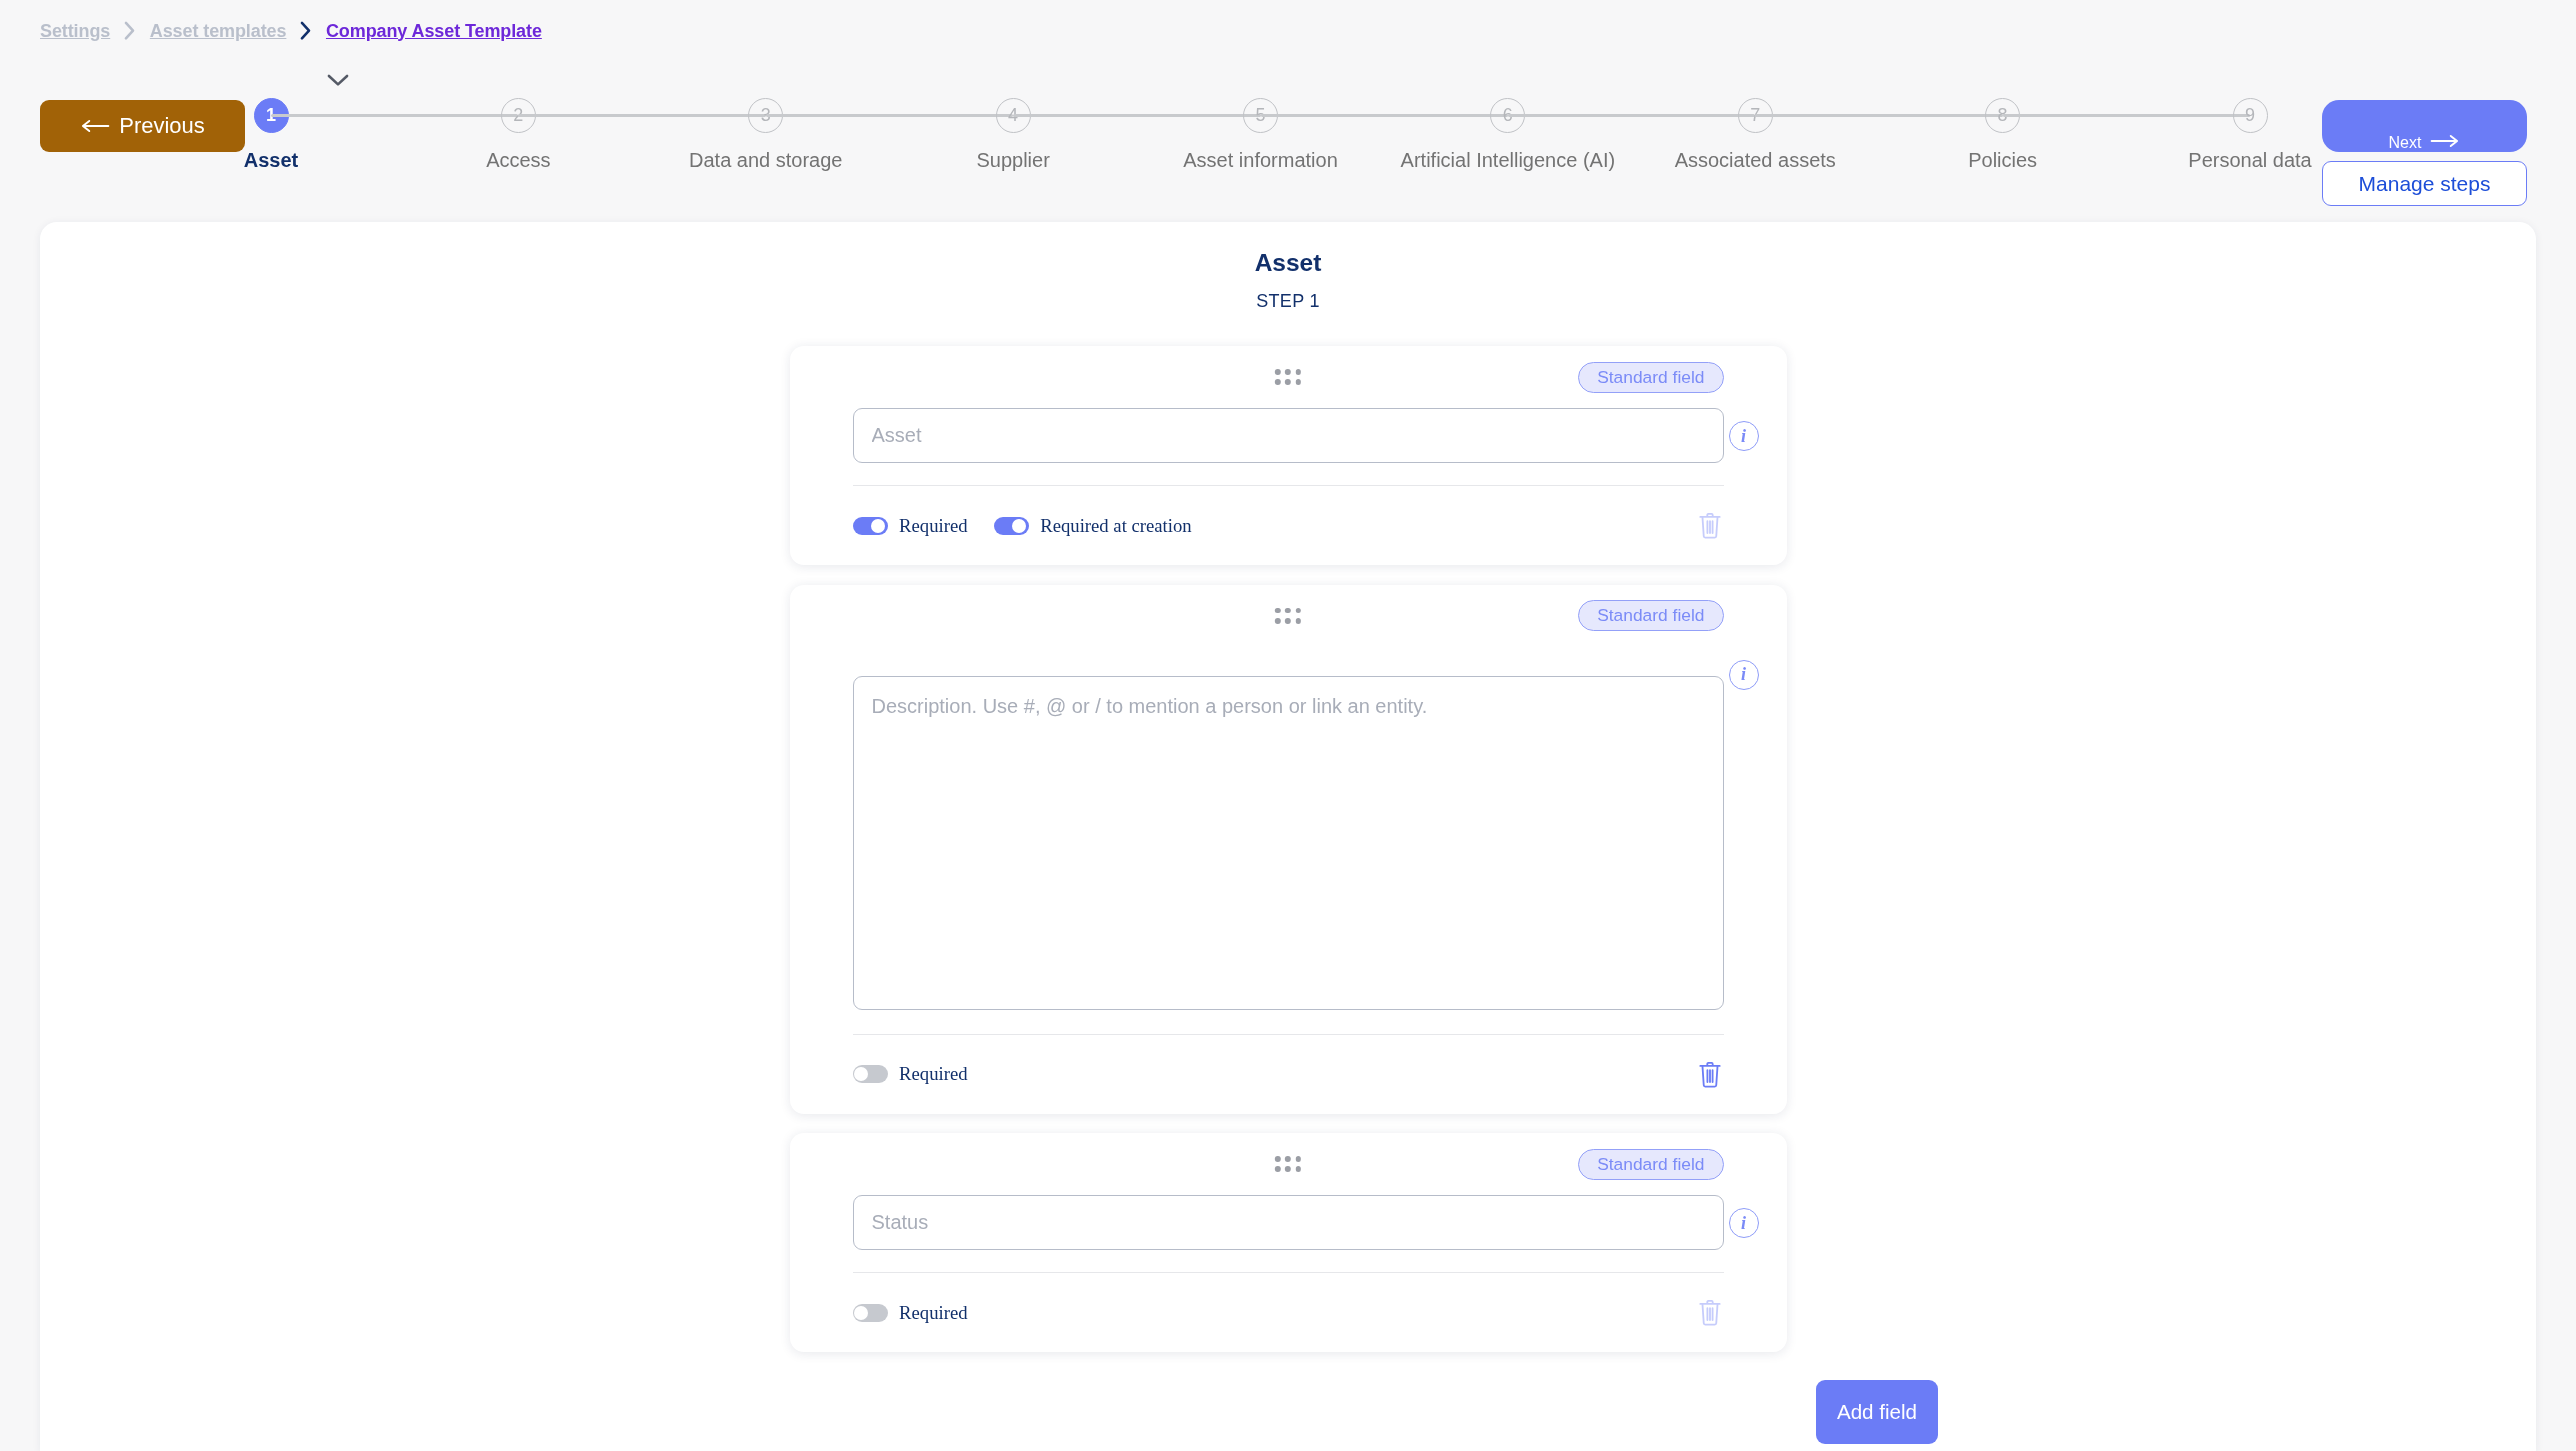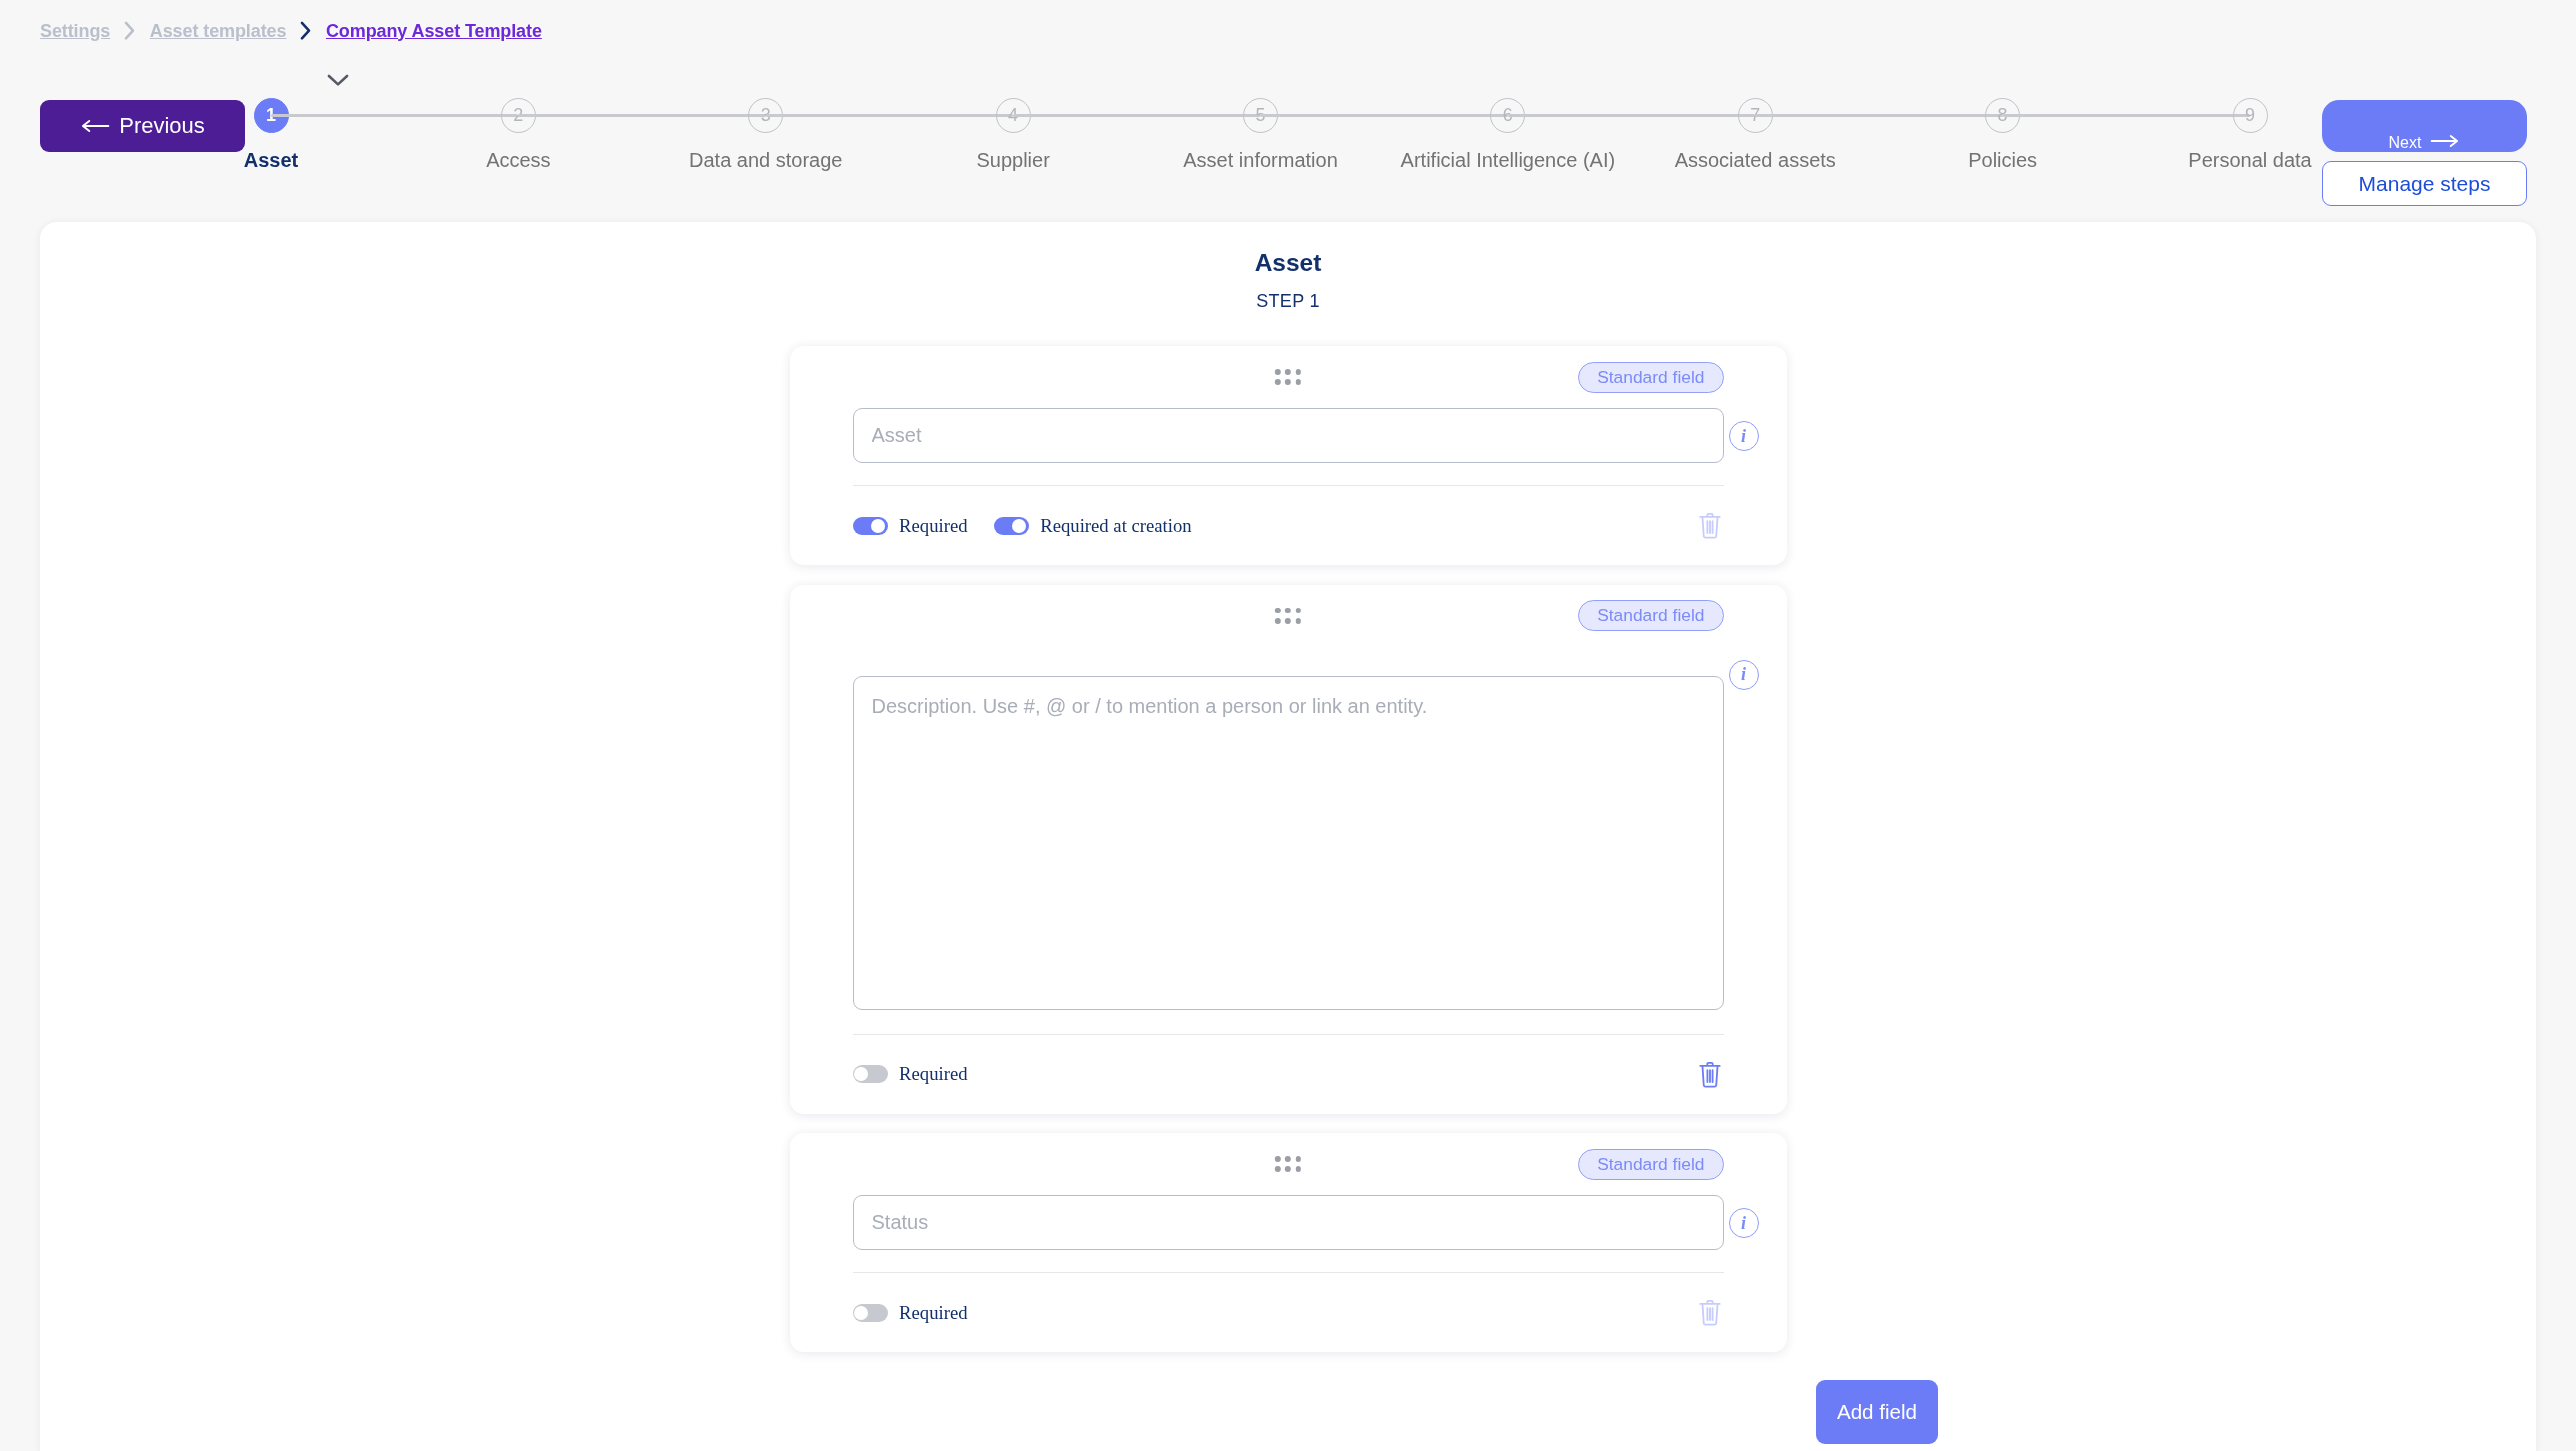--- a/index.html
+++ b/index.html
@@ -50,21 +50,21 @@
   .crumb-sep svg { display: block; }
 
   
   .btn-previous {
     position: absolute;
     left: 40px;
     top: 100px;
     width: 205px;
     height: 52px;
     border-radius: 9px;
-    background: #4c1d95;
+    background: #a16207;
     color: #ffffff;
     border: none;
     font-family: "Liberation Sans", sans-serif;
     font-size: 22px;
     display: flex;
     align-items: center;
     justify-content: center;
     gap: 9px;
     cursor: default;
   }

